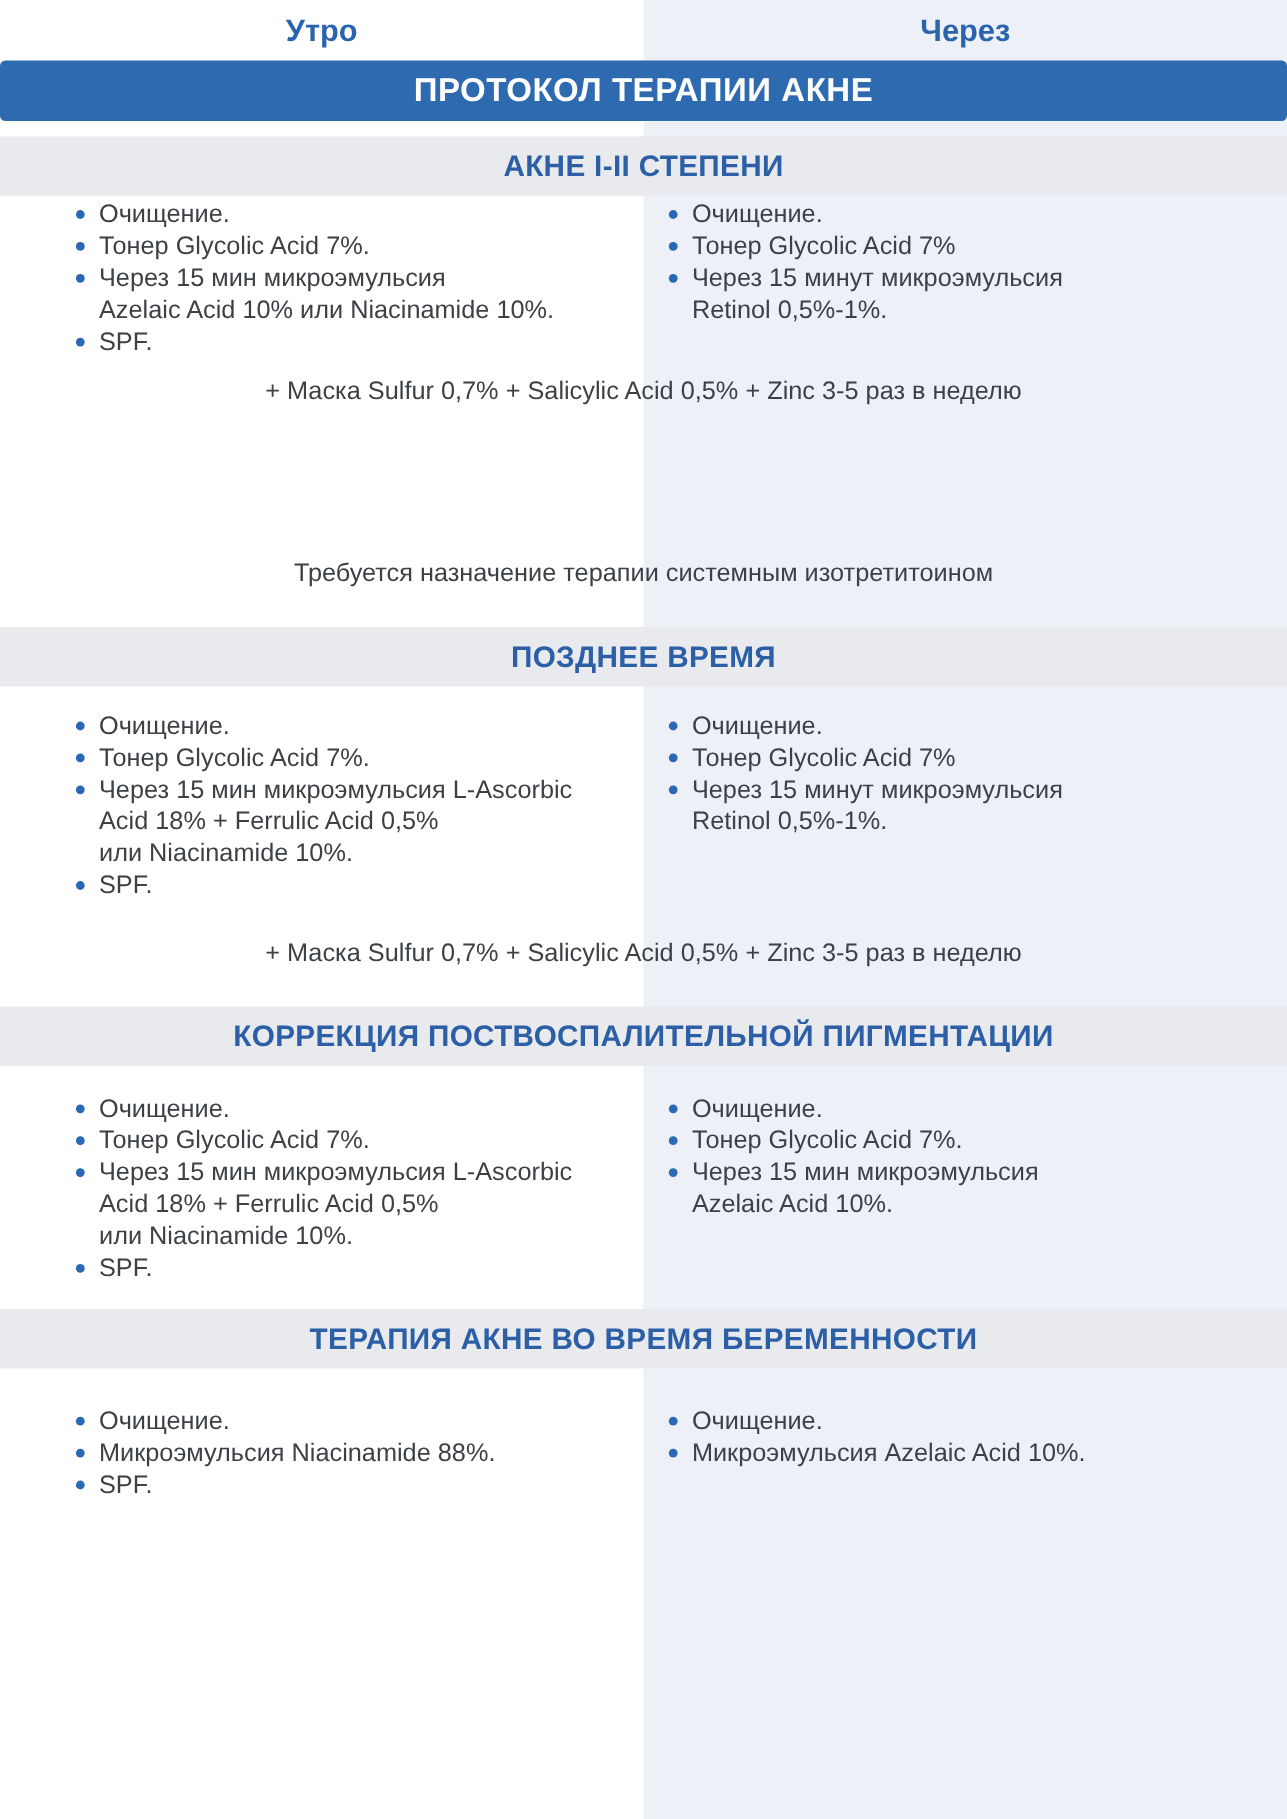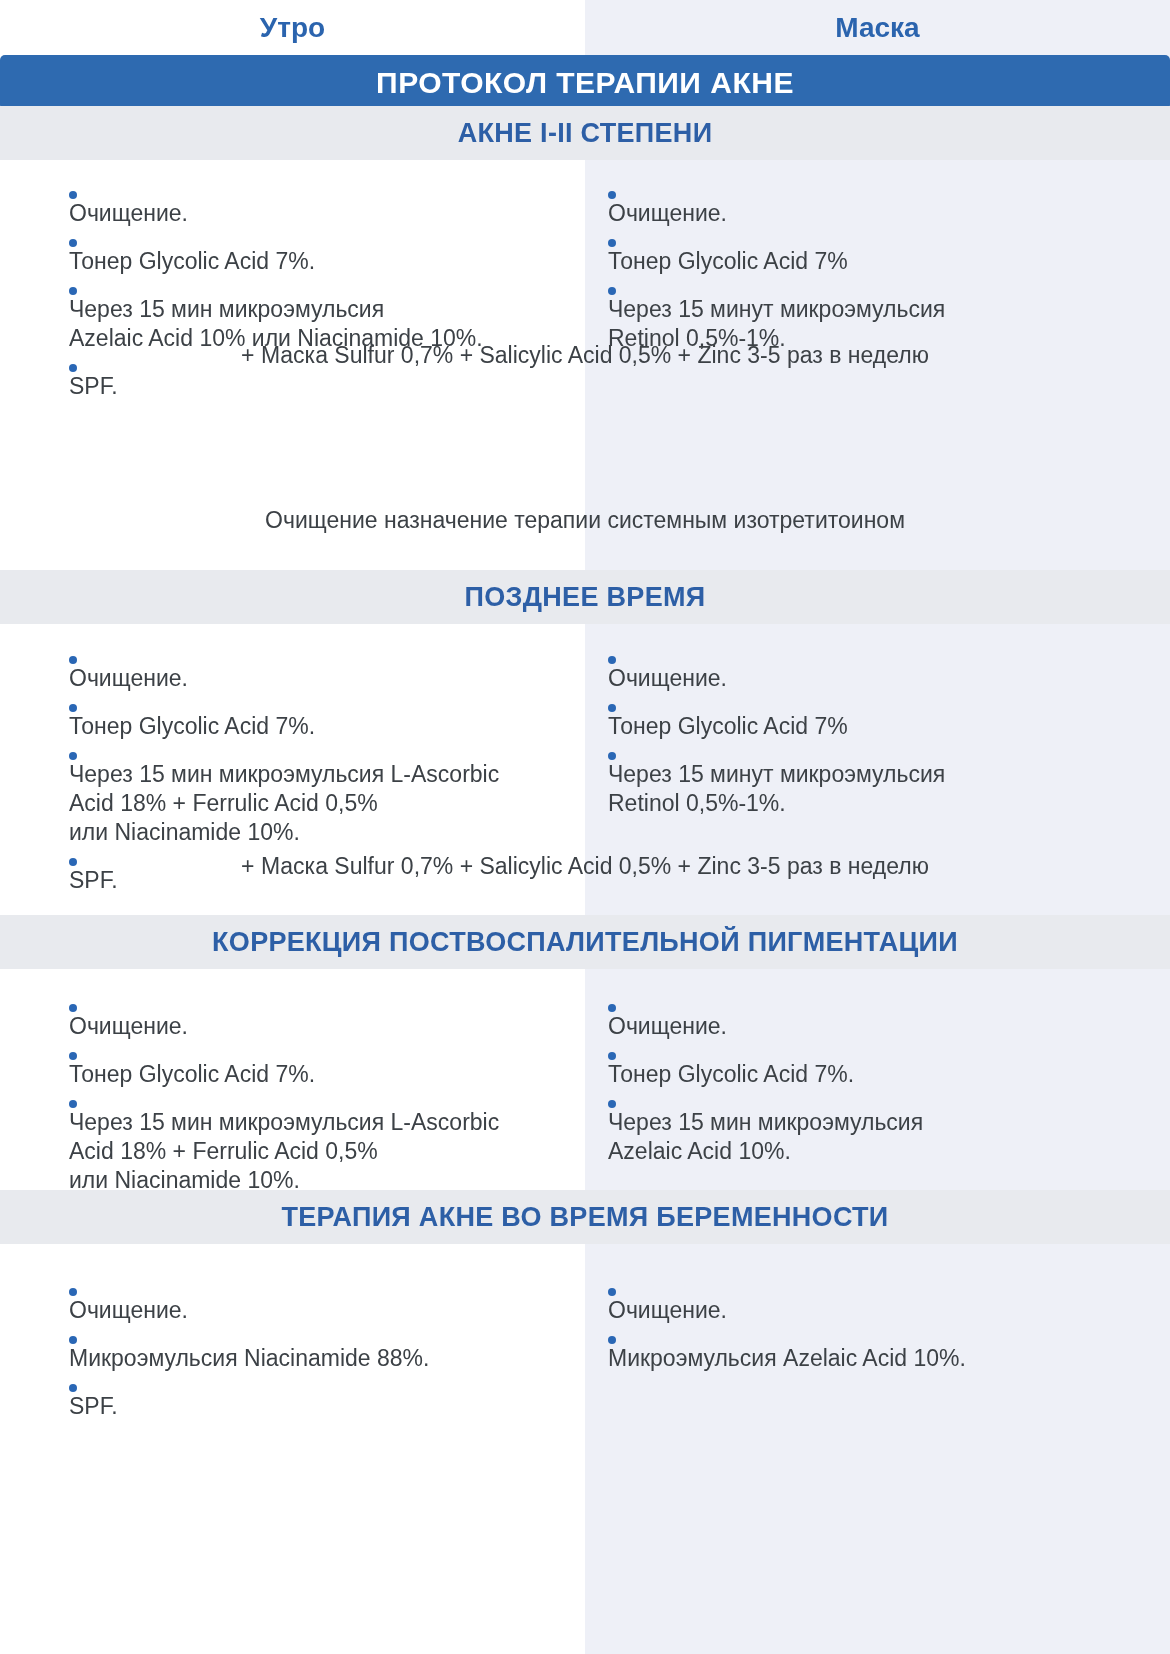--- a/index.html
+++ b/index.html
@@ -26,21 +26,21 @@
     font-size:30px; font-weight:bold; letter-spacing:0.5px; border-radius:5px;text-align:right;
   }
   .section-bar {
     position:absolute; left:0; width:1170px; height:54px;
     background:var(--section-bar-bg,#e8eaee);
     display:flex; align-items:center; justify-content:center;
     color:var(--section-title-text,#2d5fa6); font-weight:bold; font-size:27px;
     letter-spacing:0.3px;
   }
   ul.list { position:absolute; width:510px; list-style:none; }
-  ul.list li { display:flex; min-height:29px;flex-direction:column; }
+  ul.list li { display:flex; min-height:29px; }
   .dot {
     flex:none; width:8px; height:8px; border-radius:50%;
     background:var(--bullet,#2a67b5); margin-top:11px; margin-right:13px;
   }
   .li-text {
     font-size:23px; line-height:29px; color:var(--body-text,#3c4146);
     white-space:pre-line;
   }
   .note {
     position:absolute; left:0; width:1170px; text-align:center;
@@ -48,26 +48,26 @@
   }
 </style>
 </head>
 <body>
 
 <div class="page">
   <div class="evening-bg"></div>
 
   <div class="col-headers">
     <div class="col-header">Утро</div>
-    <div class="col-header">Маска</div>
+    <div class="col-header">Через</div>
   </div>
 
   <div class="main-banner">ПРОТОКОЛ ТЕРАПИИ АКНЕ</div>
 
-  <div class="section-bar" style="top:106px;">АКНЕ I-II СТЕПЕНИ</div>
+  <div class="section-bar" style="top:124px;">АКНЕ I-II СТЕПЕНИ</div>
   <ul class="list" style="top:180px; left:69px;">
     <li>
         <span class="dot"></span>
         <span class="li-text">Очищение.</span>
       </li>
     <li>
         <span class="dot"></span>
         <span class="li-text">Тонер Glycolic Acid 7%.</span>
       </li>
     <li>
@@ -90,21 +90,21 @@
         <span class="li-text">Тонер Glycolic Acid 7%</span>
       </li>
     <li>
         <span class="dot"></span>
         <span class="li-text">Через 15 минут микроэмульсия
 Retinol 0,5%-1%.</span>
       </li>
   </ul>
   <div class="note" style="top:341px;">+ Маска Sulfur 0,7% + Salicylic Acid 0,5% + Zinc 3-5 раз в неделю</div>
 
-  <div class="note" style="top:506px;">Очищение назначение терапии системным изотретитоином</div>
+  <div class="note" style="top:506px;">Требуется назначение терапии системным изотретитоином</div>
 
   <div class="section-bar" style="top:570px;">ПОЗДНЕЕ ВРЕМЯ</div>
   <ul class="list" style="top:645px; left:69px;">
     <li>
         <span class="dot"></span>
         <span class="li-text">Очищение.</span>
       </li>
     <li>
         <span class="dot"></span>
         <span class="li-text">Тонер Glycolic Acid 7%.</span>

